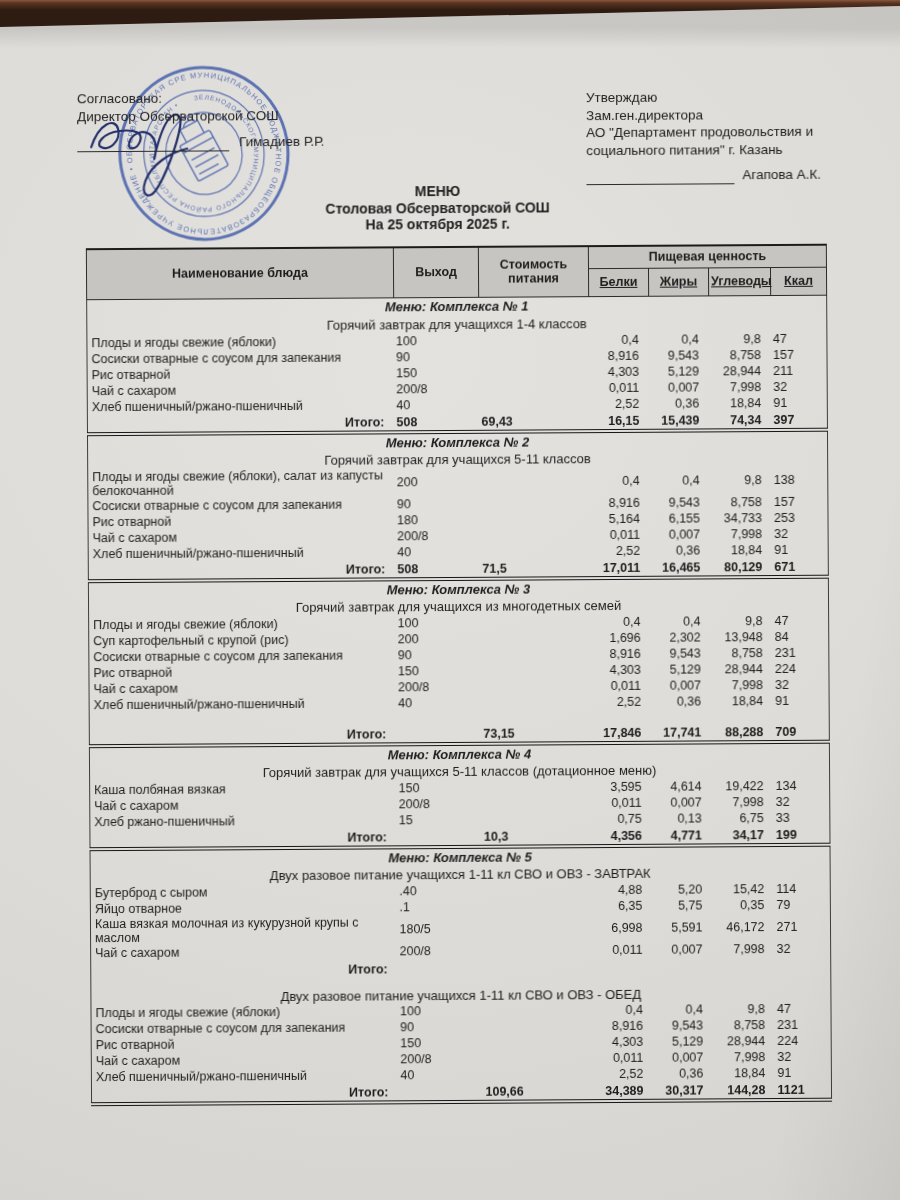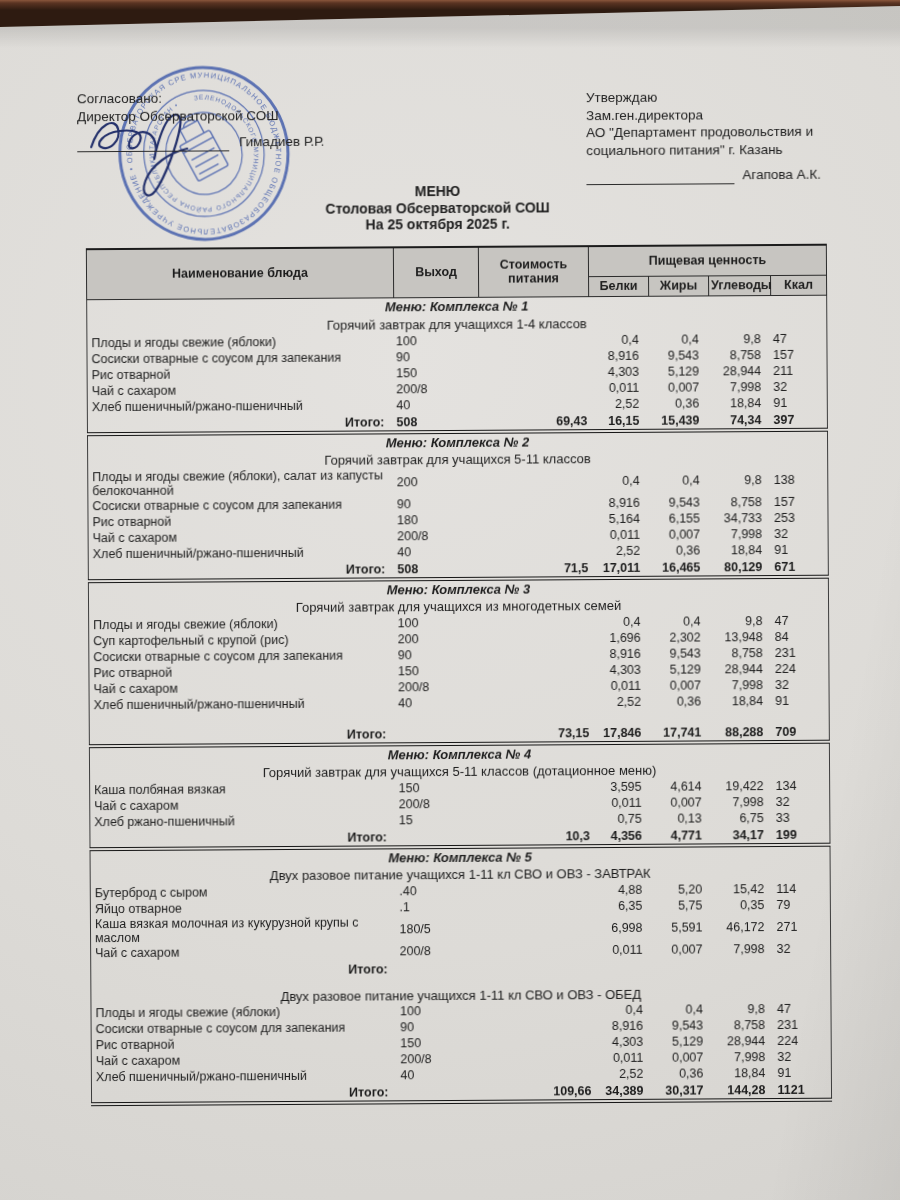--- a/index.html
+++ b/index.html
@@ -43,30 +43,30 @@
                font-weight:bold; font-size:14px; line-height:16.5px; }
   
   table.menu { position:absolute; left:88px; top:246px; width:740px;
                border-collapse:collapse; table-layout:fixed; font-size:12.5px; color:#1d1d1d; }
   thead th {
     background:#c7c5c1; border:1.2px solid #2b2b2b; font-weight:bold;
     font-size:12.5px; text-align:center; vertical-align:middle; padding:2px 2px;
   }
   thead tr:first-child th { border-top:2.5px solid #1b1b1b; }
   thead th.h-main { height:50px; }
-  thead tr.sub th { height:20px; }
+  thead tr.sub th { height:28px;text-decoration:underline; }
   tbody td { padding:0 2px; height:16px; vertical-align:middle; }
   tbody td:first-child { border-left:1.4px solid #3c3c3c; }
   tbody td:last-child  { border-right:1.4px solid #3c3c3c; }
   tr.secmenu td { text-align:center; font-weight:bold; font-style:italic; font-size:13px; height:18px; }
   tr.subtitle td { text-align:center; font-size:13px; height:18px; }
   tr.gap-top td { padding-top:10px; }
   td.c-name { text-align:left; padding-left:4px; }
   td.c-out  { }
-  td.c-cost { text-align:right; }
+  td.c-cost { text-align:left; }
   td.c-num  { text-align:right; padding-right:10px; }
   td.c-kcal { text-align:left; padding-right:7px; }
   tr.total td { font-weight:bold; height:19px; border-bottom:4px double #161616; }
   tr.total td.c-name { text-align:right; padding-right:10px; }
   tr.total.norule td { border-bottom:none; }
   tr.spacer td { height:14px; }
 </style>
 </head>
 <body>
 

